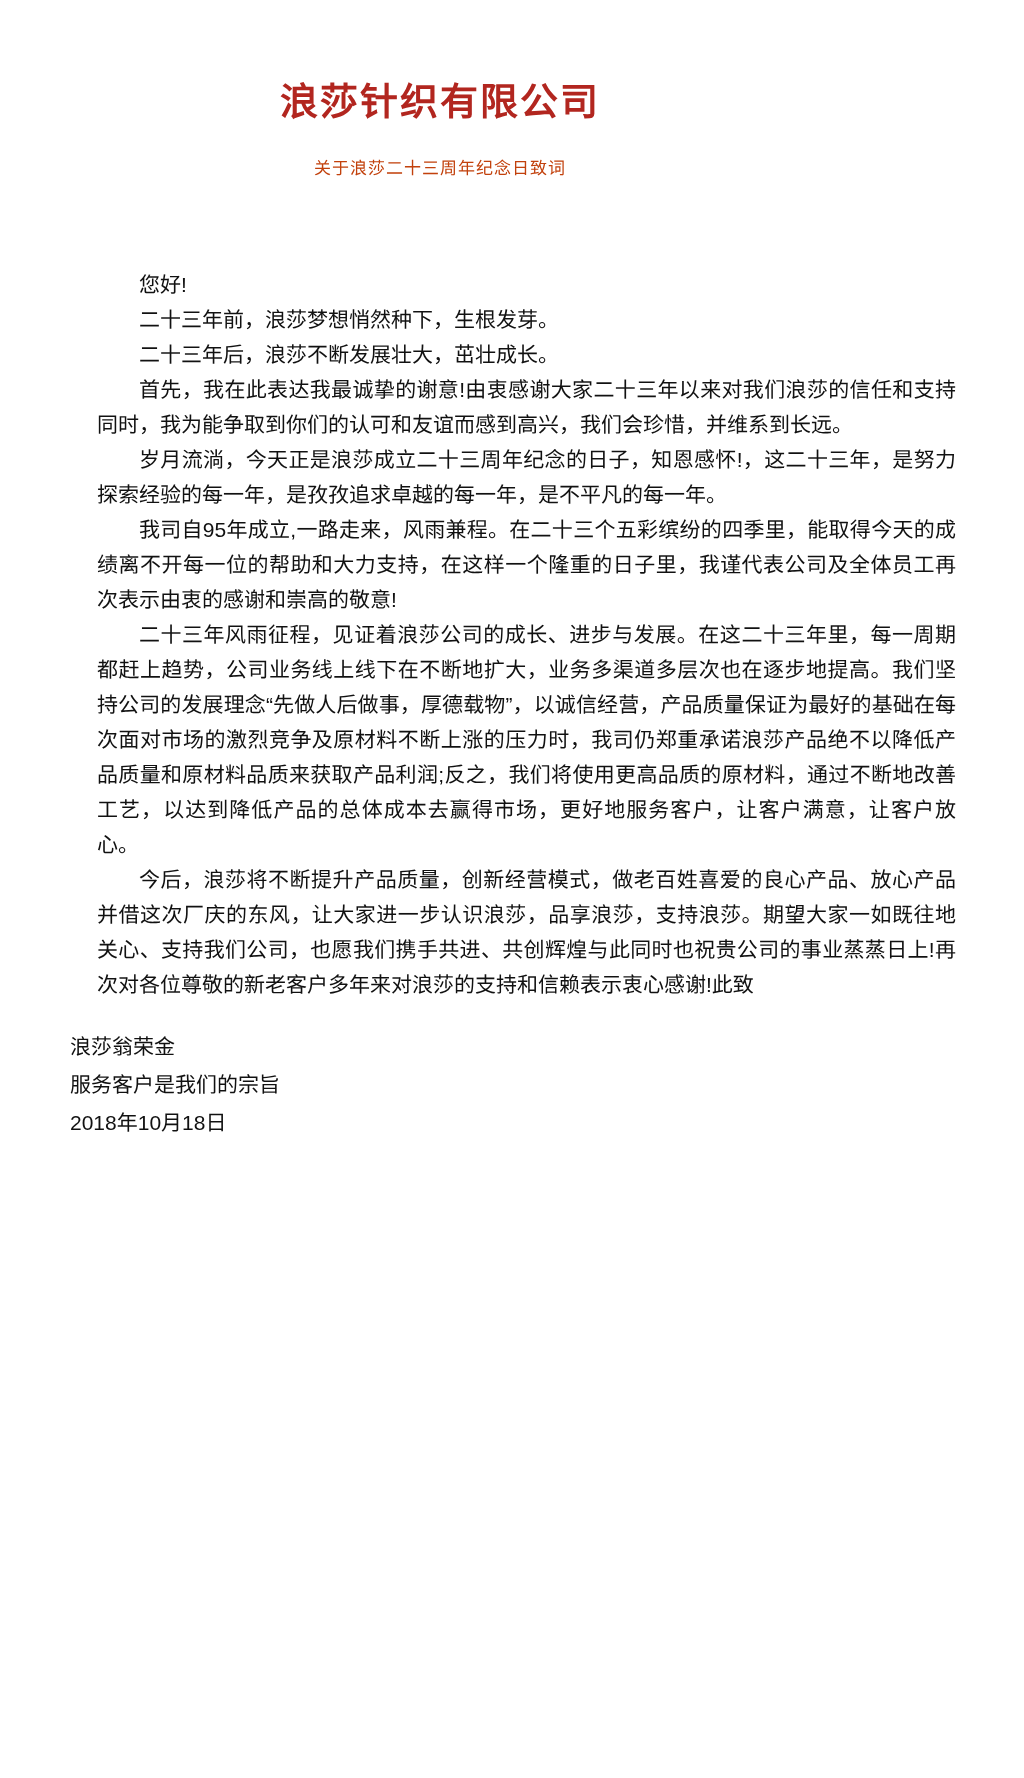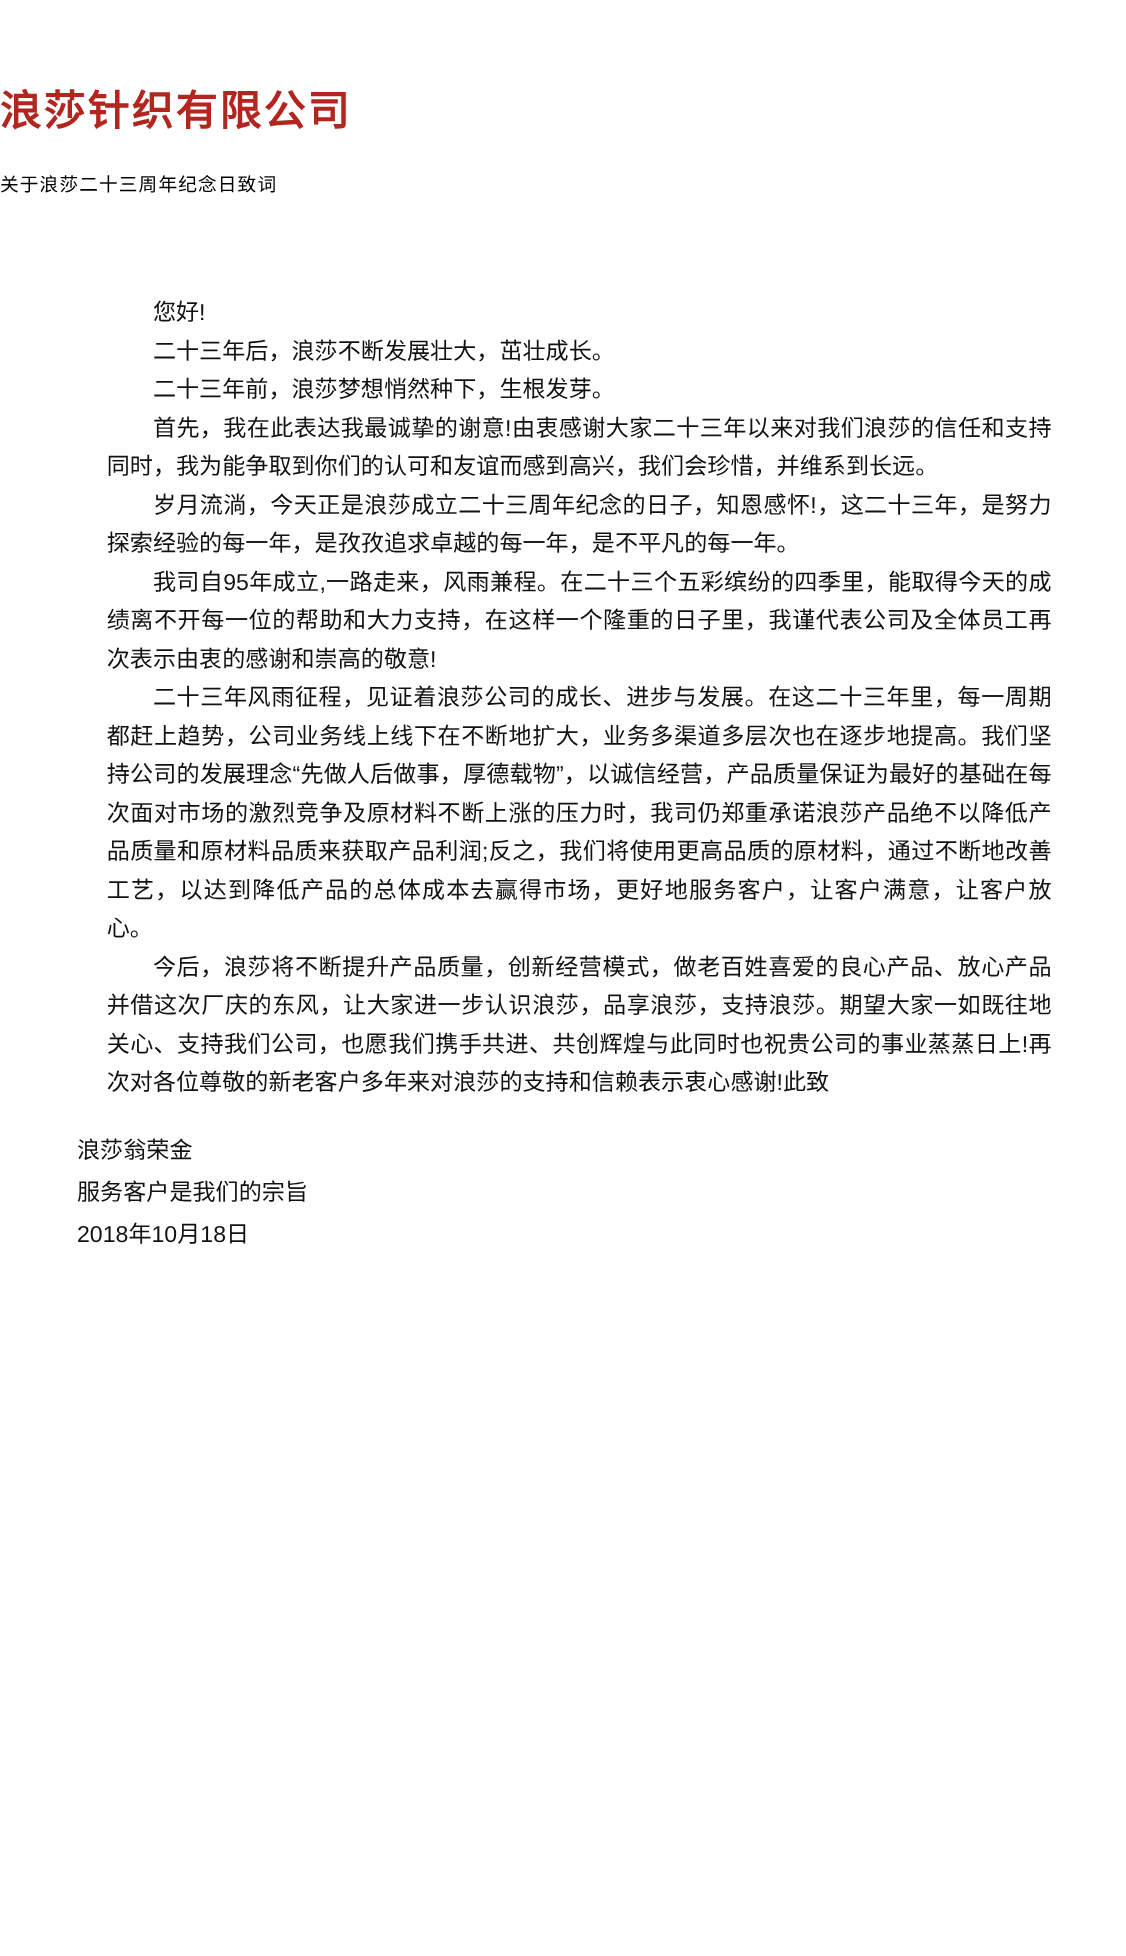--- a/index.html
+++ b/index.html
@@ -10,33 +10,34 @@
     position: relative;
     width: 1024px;
     height: 1778px;
     margin: 0 auto;
     background: #ffffff;
     overflow: hidden;
   }
   .header {
     width: 880px;
     padding-top: 80px;
+    text-align: center;
   }
   .company-title {
     font-size: 38px;
     font-weight: 700;
     letter-spacing: 2px;
     color: var(--title-color);
     line-height: 44px;
   }
   .doc-subtitle {
     margin-top: 30px;
     font-size: 17px;
     font-weight: 400;
-    color: #000000;
+    color: #c2410c;
     letter-spacing: 1px;
   }
   .letter-body {
     margin: 88px 68px 0 70px;
     font-size: 21px;
     line-height: 35px;
     color: var(--text-color);
     text-align: justify;
   }
   .letter-body .salutation {
@@ -61,22 +62,22 @@
 <div class="page">
 
   <div class="header">
     <div class="company-title">浪莎针织有限公司</div>
     <div class="doc-subtitle">关于浪莎二十三周年纪念日致词</div>
   </div>
 
   <div class="letter-body">
     <div>
         <p class="para">您好!</p>
+        <p class="para">二十三年前，浪莎梦想悄然种下，生根发芽。</p>
         <p class="para">二十三年后，浪莎不断发展壮大，茁壮成长。</p>
-        <p class="para">二十三年前，浪莎梦想悄然种下，生根发芽。</p>
         <p class="para">首先，我在此表达我最诚挚的谢意!由衷感谢大家二十三年以来对我们浪莎的信任和支持同时，我为能争取到你们的认可和友谊而感到高兴，我们会珍惜，并维系到长远。</p>
         <p class="para">岁月流淌，今天正是浪莎成立二十三周年纪念的日子，知恩感怀!，这二十三年，是努力探索经验的每一年，是孜孜追求卓越的每一年，是不平凡的每一年。</p>
         <p class="para">我司自95年成立,一路走来，风雨兼程。在二十三个五彩缤纷的四季里，能取得今天的成绩离不开每一位的帮助和大力支持，在这样一个隆重的日子里，我谨代表公司及全体员工再次表示由衷的感谢和崇高的敬意!</p>
         <p class="para">二十三年风雨征程，见证着浪莎公司的成长、进步与发展。在这二十三年里，每一周期都赶上趋势，公司业务线上线下在不断地扩大，业务多渠道多层次也在逐步地提高。我们坚持公司的发展理念“先做人后做事，厚德载物”，以诚信经营，产品质量保证为最好的基础在每次面对市场的激烈竞争及原材料不断上涨的压力时，我司仍郑重承诺浪莎产品绝不以降低产品质量和原材料品质来获取产品利润;反之，我们将使用更高品质的原材料，通过不断地改善工艺，以达到降低产品的总体成本去赢得市场，更好地服务客户，让客户满意，让客户放心。</p>
         <p class="para">今后，浪莎将不断提升产品质量，创新经营模式，做老百姓喜爱的良心产品、放心产品并借这次厂庆的东风，让大家进一步认识浪莎，品享浪莎，支持浪莎。期望大家一如既往地关心、支持我们公司，也愿我们携手共进、共创辉煌与此同时也祝贵公司的事业蒸蒸日上!再次对各位尊敬的新老客户多年来对浪莎的支持和信赖表示衷心感谢!此致</p>
       </div>
   </div>
 
   <div class="signature-block">
     <div class="sig-signer">浪莎翁荣金</div>

